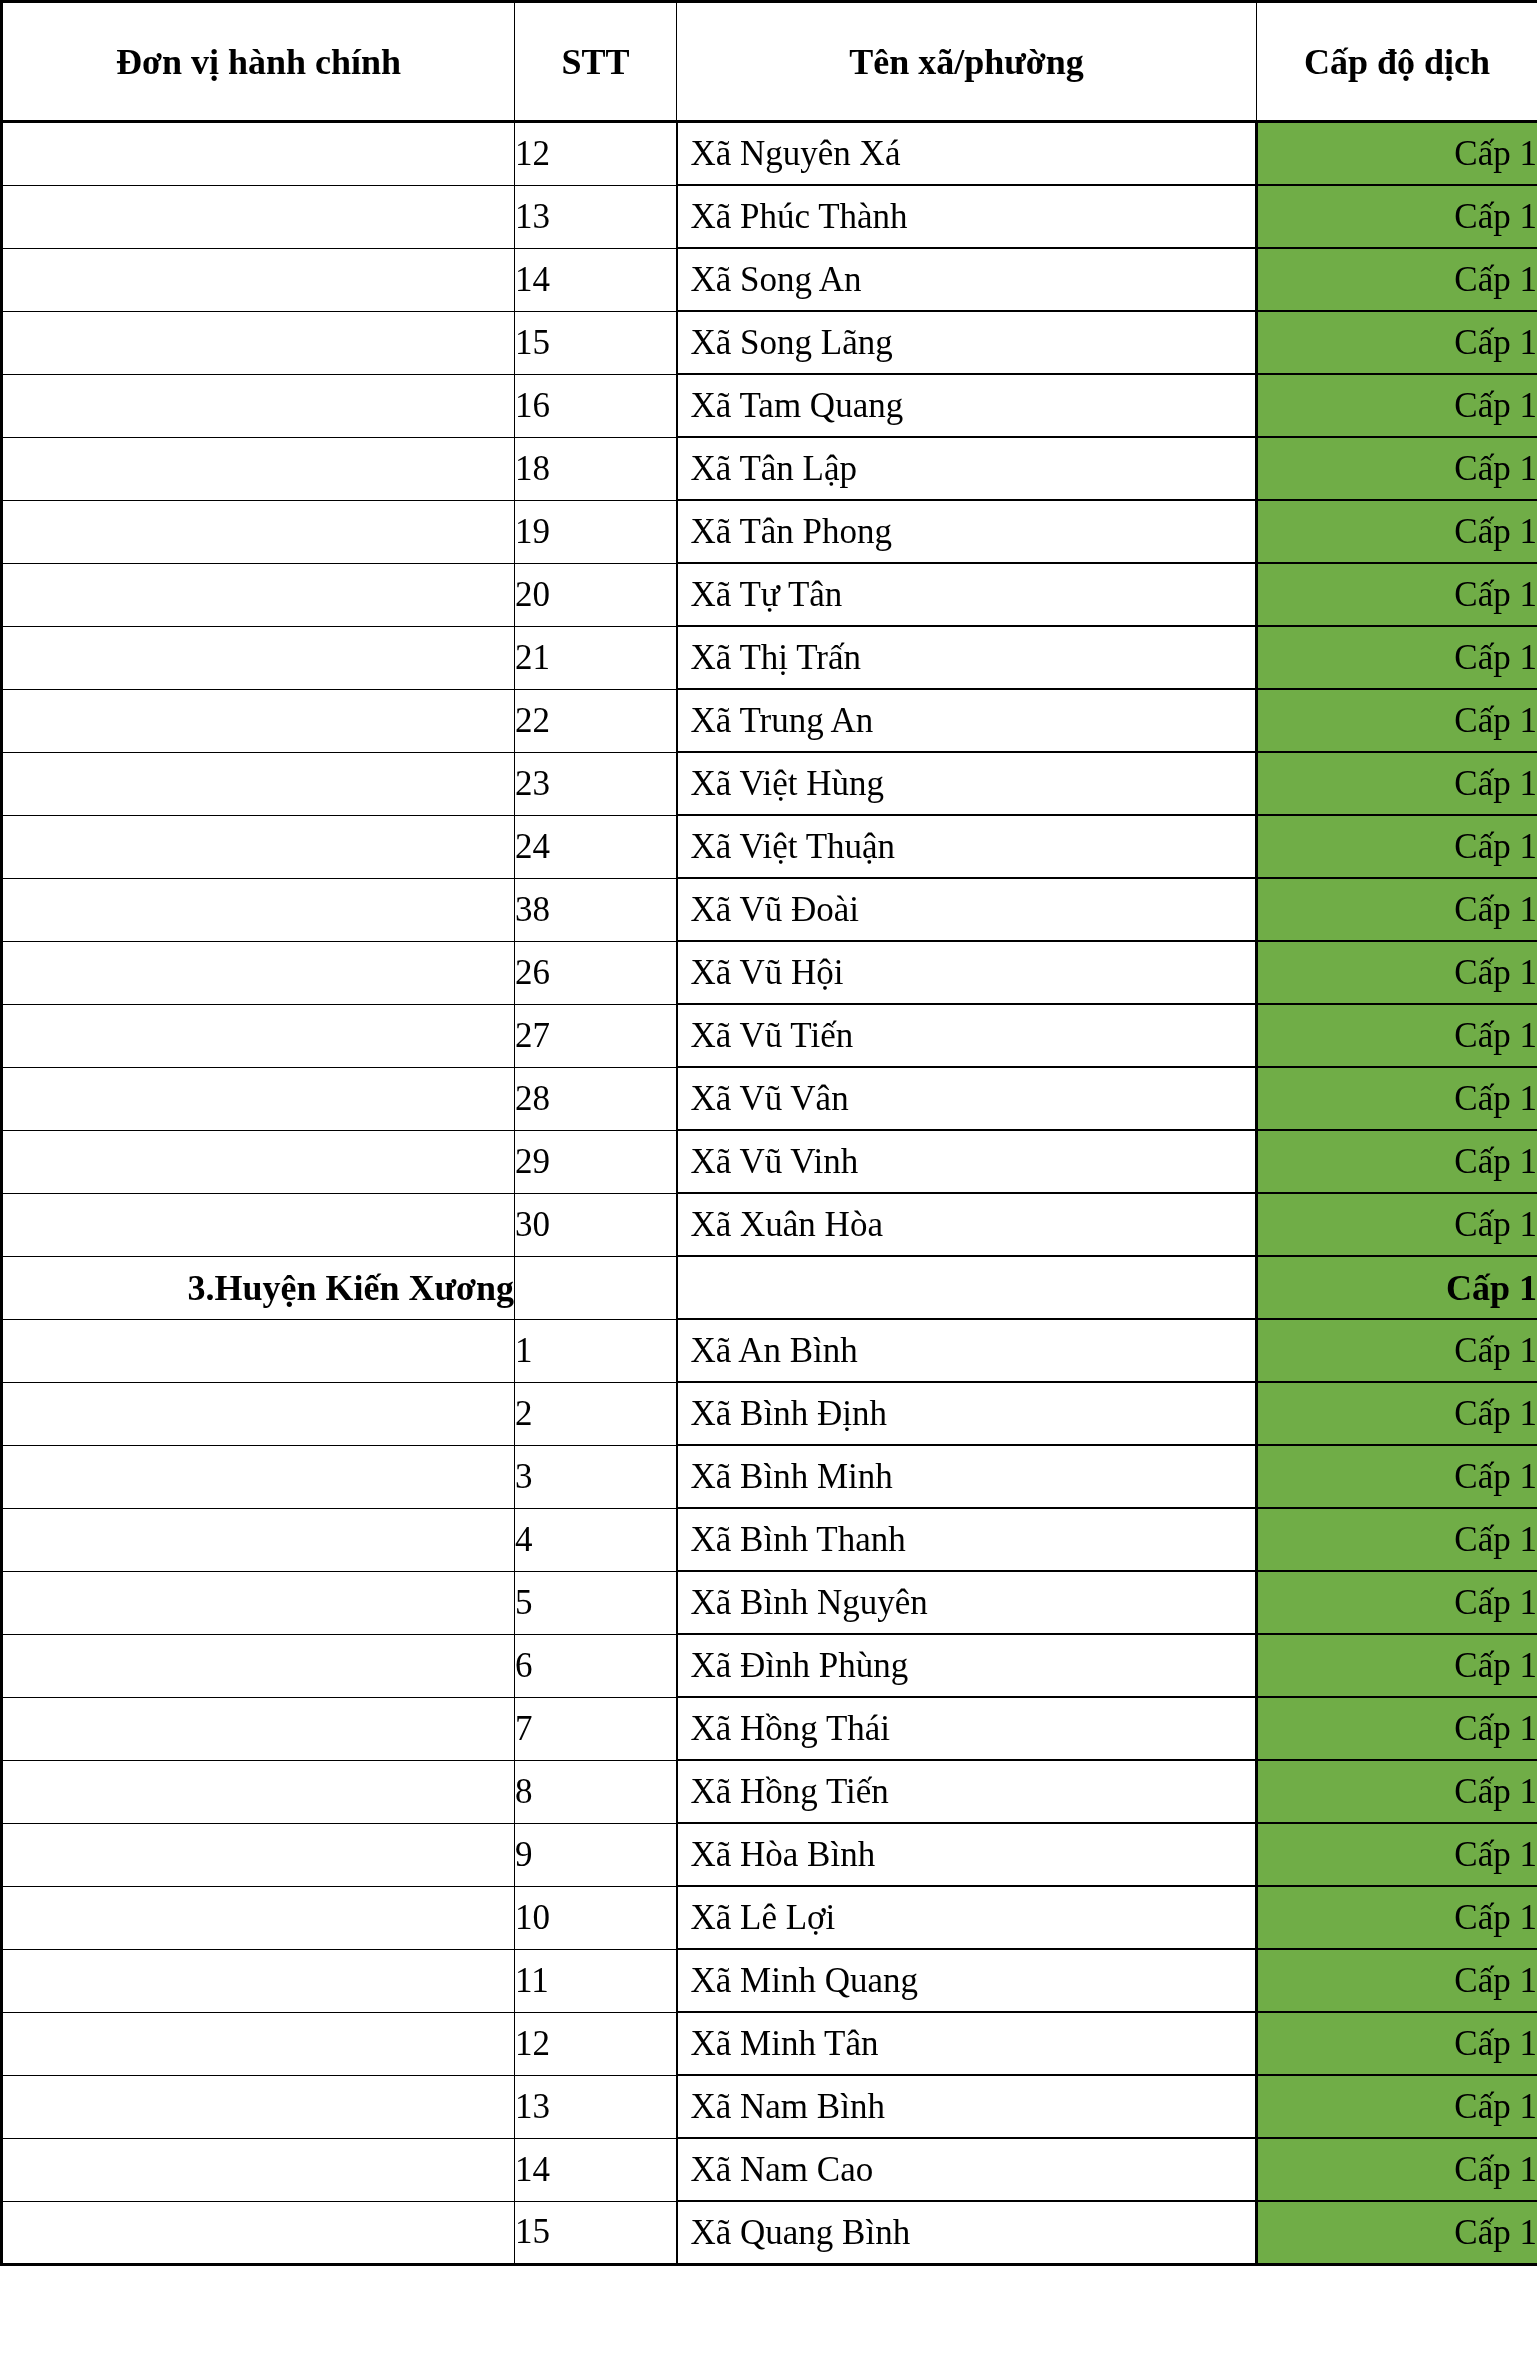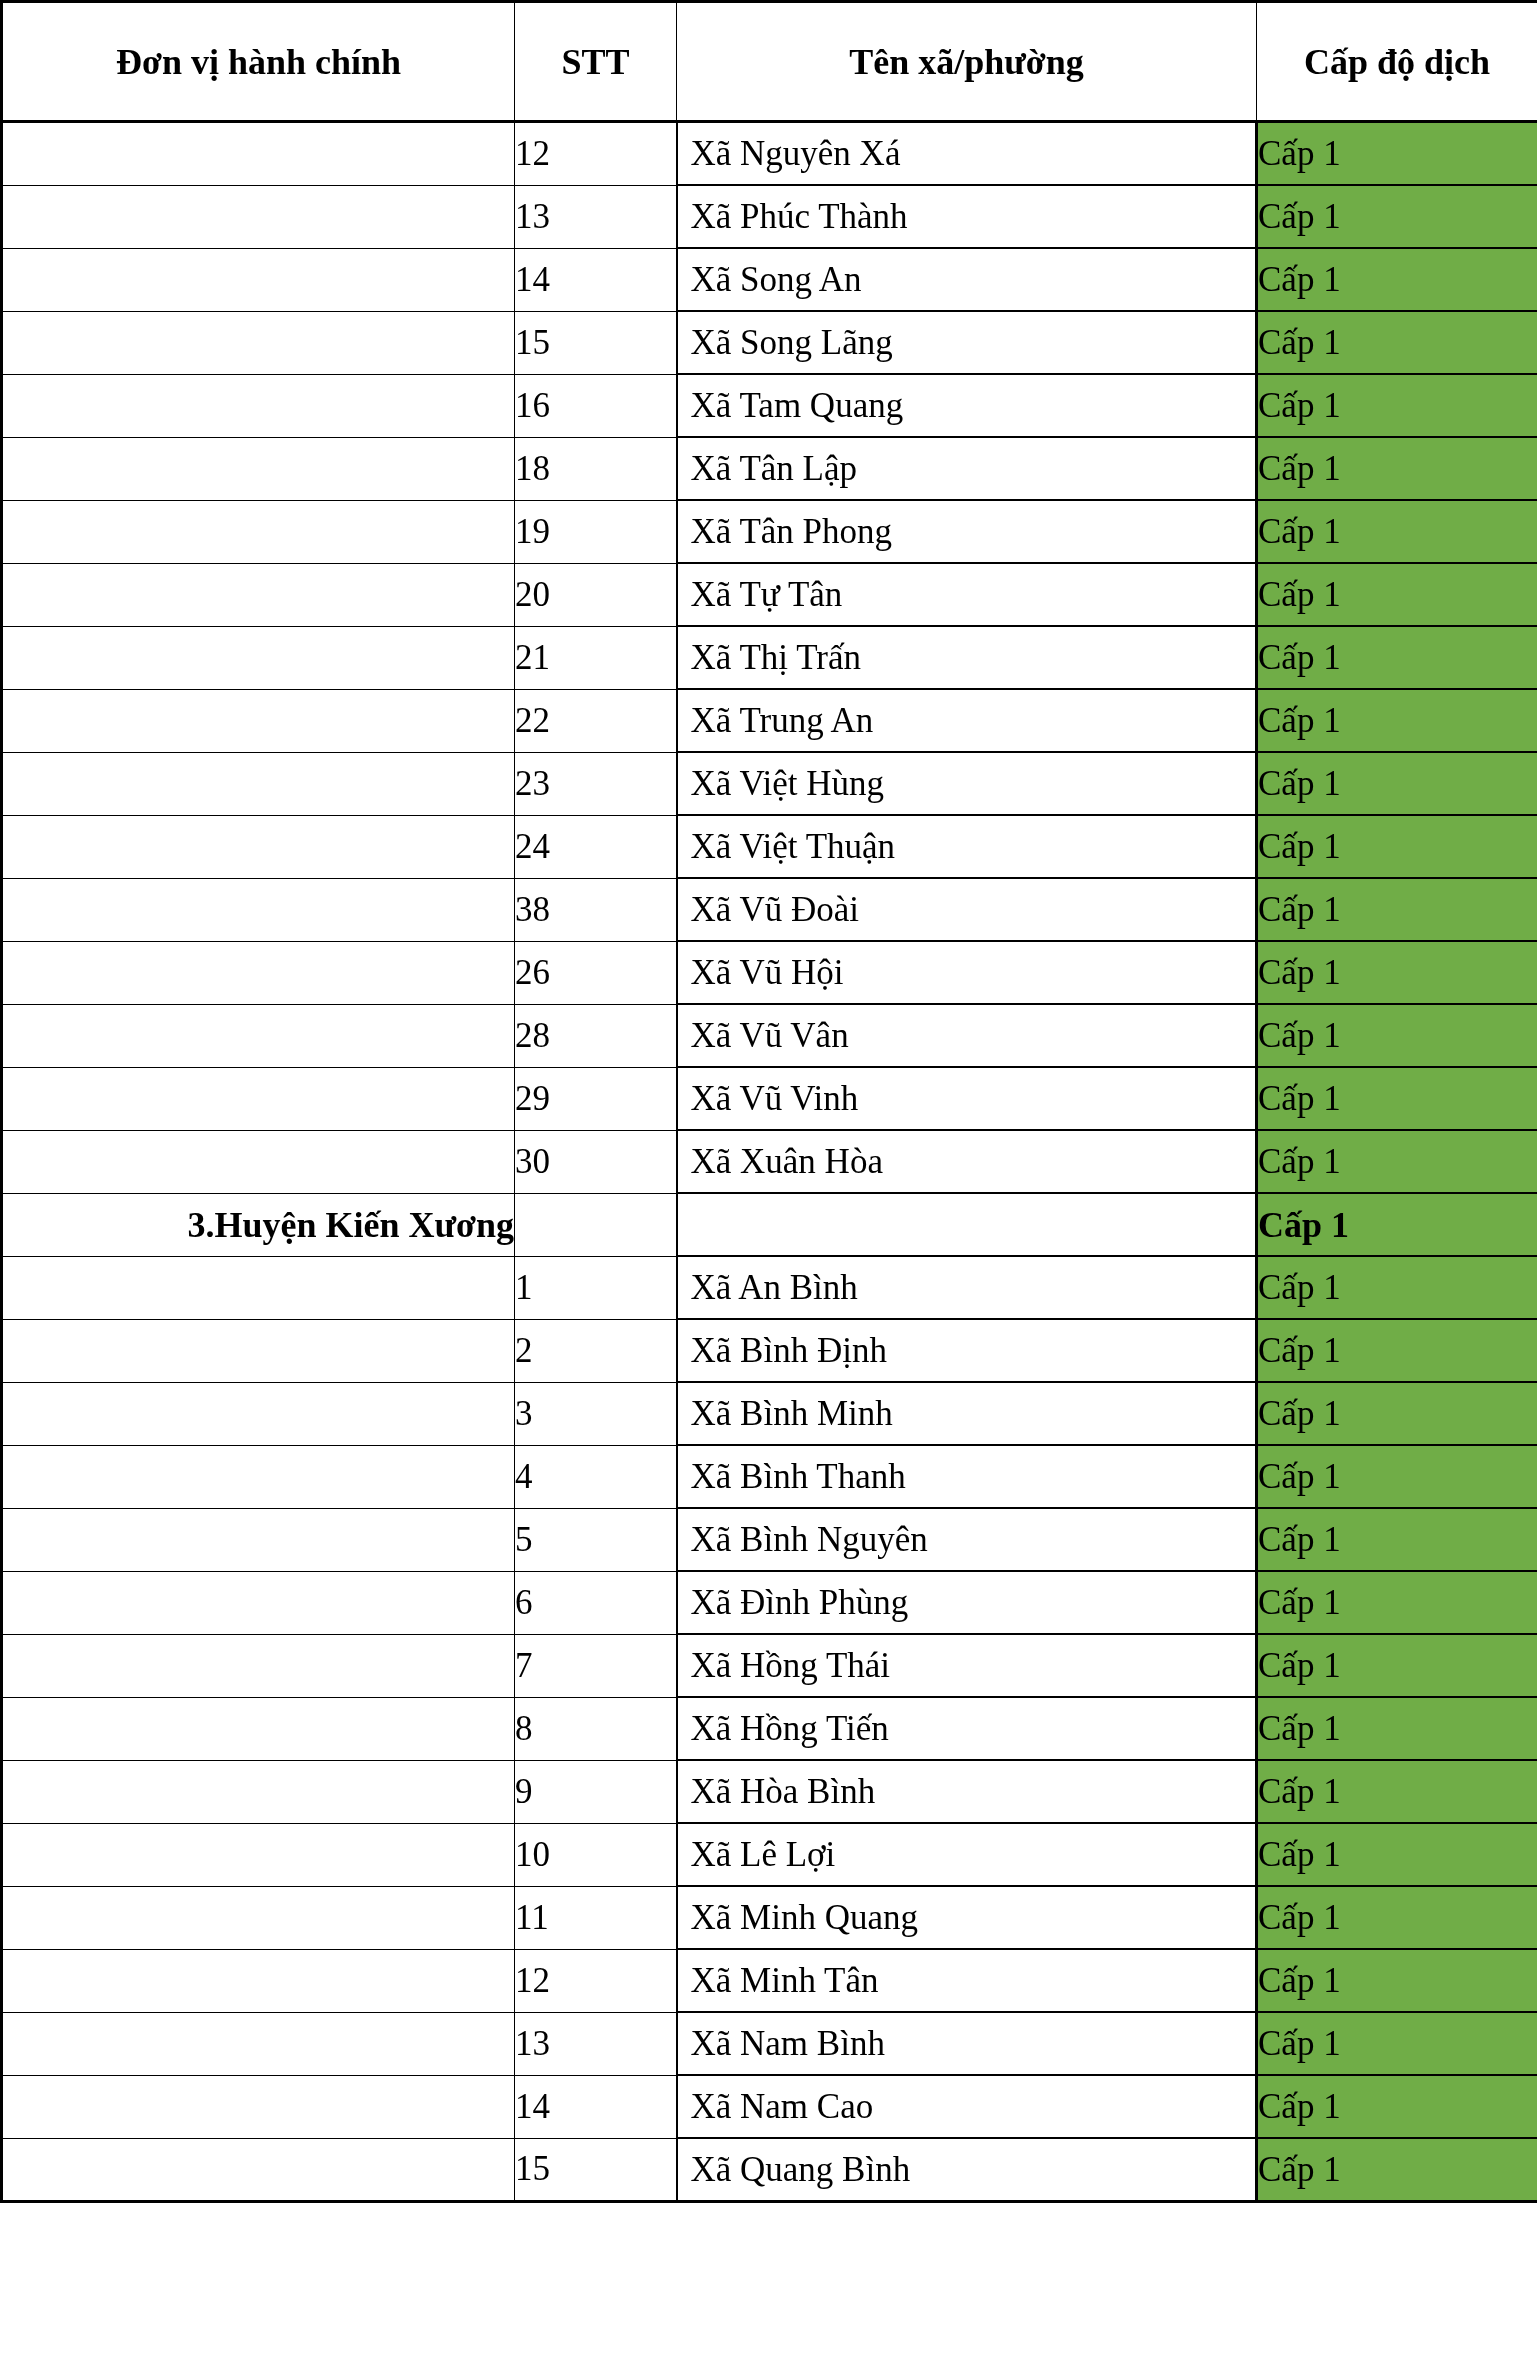--- a/index.html
+++ b/index.html
@@ -54,21 +54,21 @@
     border-left: 0.8px solid #000000;
     border-right: 2.4px solid #000000;
   }
   td.c3 {
     text-align: left;
     padding-left: 13px;
     border: 2.4px solid #000000;
     border-left: 2.4px solid #000000;
   }
   td.c4 {
-    text-align: left;
+    text-align: right;
     border: 2.4px solid #000000;
     border-left: 3.2px solid #000000;
   }
   tr.bold-row td {
     font-weight: bold;
     font-size: 36px;
   }
 </style>
 </head>
 <body>
@@ -168,20 +168,26 @@
     <td class="c4" style="background: rgb(112, 173, 71);">Cấp 1</td>
   </tr>
       <tr>
     <td class="c1"></td>
     <td class="c2">26</td>
     <td class="c3">Xã Vũ Hội</td>
     <td class="c4" style="background: rgb(112, 173, 71);">Cấp 1</td>
   </tr>
       <tr>
     <td class="c1"></td>
+    <td class="c2">27</td>
+    <td class="c3">Xã Vũ Tiến</td>
+    <td class="c4" style="background: rgb(112, 173, 71);">Cấp 1</td>
+  </tr>
+      <tr>
+    <td class="c1"></td>
     <td class="c2">28</td>
     <td class="c3">Xã Vũ Vân</td>
     <td class="c4" style="background: rgb(112, 173, 71);">Cấp 1</td>
   </tr>
       <tr>
     <td class="c1"></td>
     <td class="c2">29</td>
     <td class="c3">Xã Vũ Vinh</td>
     <td class="c4" style="background: rgb(112, 173, 71);">Cấp 1</td>
   </tr>

